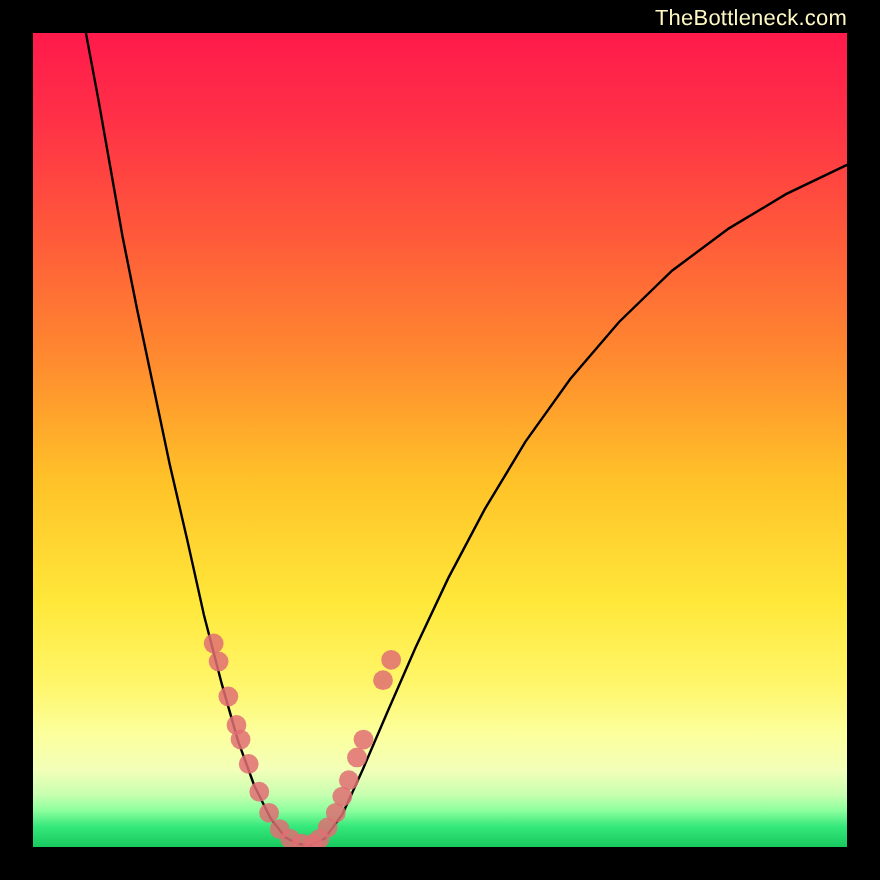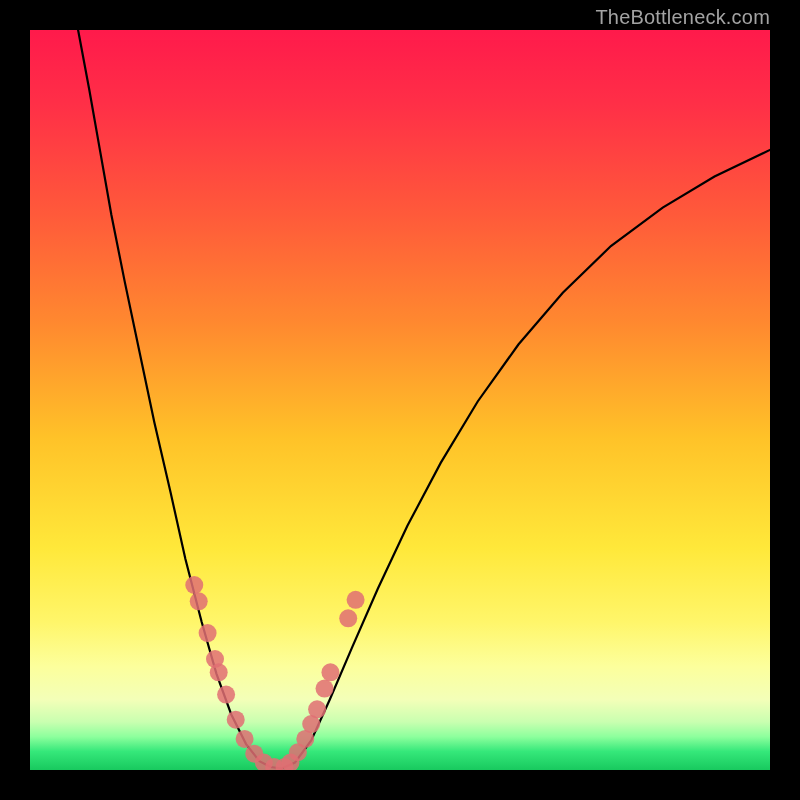--- a/index.html
+++ b/index.html
@@ -32,21 +32,21 @@
   .curve-svg {
     position: absolute;
     inset: 0;
     width: 100%;
     height: 100%;
   }
   .watermark {
     position: absolute;
     top: 6px;
     right: 30px;
-    color: #a3a3a3;
+    color: #fef9c3;
     font-size: 20px;
     letter-spacing: 0.2px;
   }
 </style>
 </head>
 <body>
 
 <div class="frame">
   <div class="watermark">TheBottleneck.com</div>
   <div class="plot">

